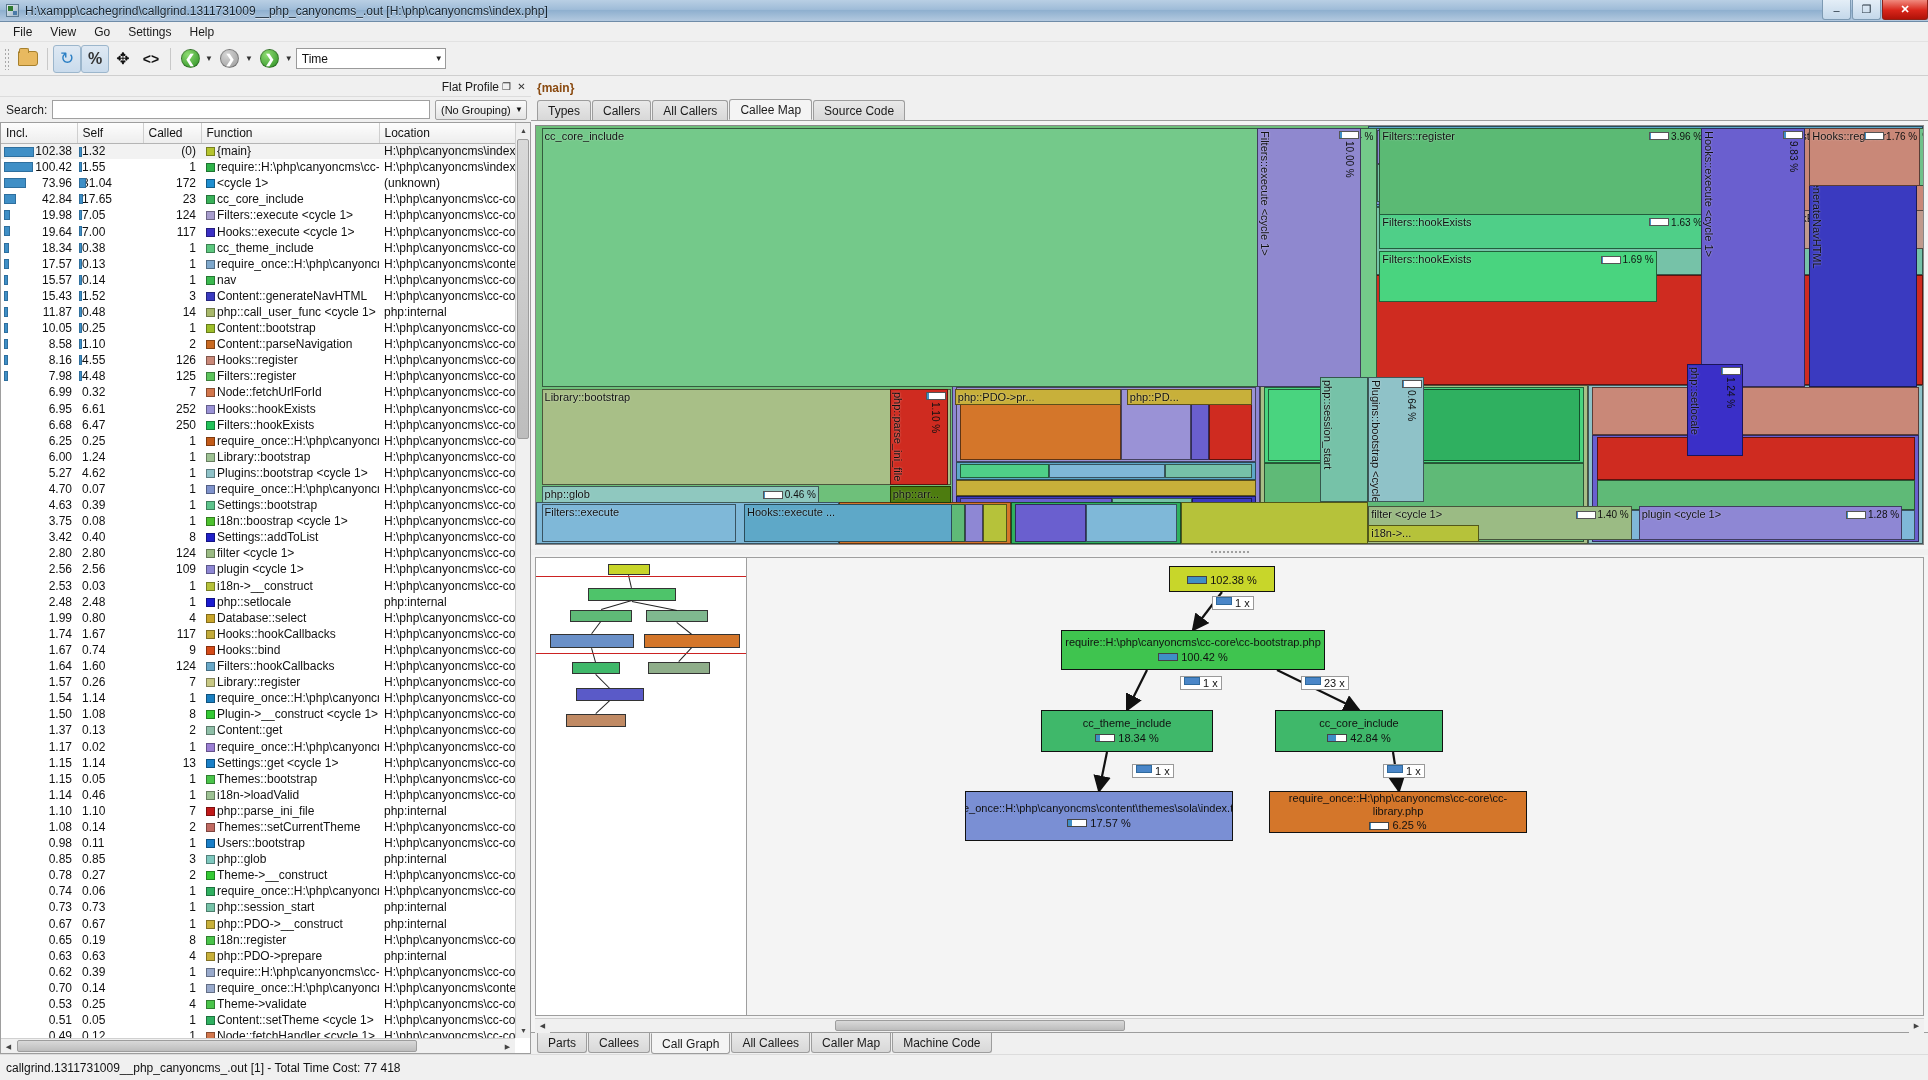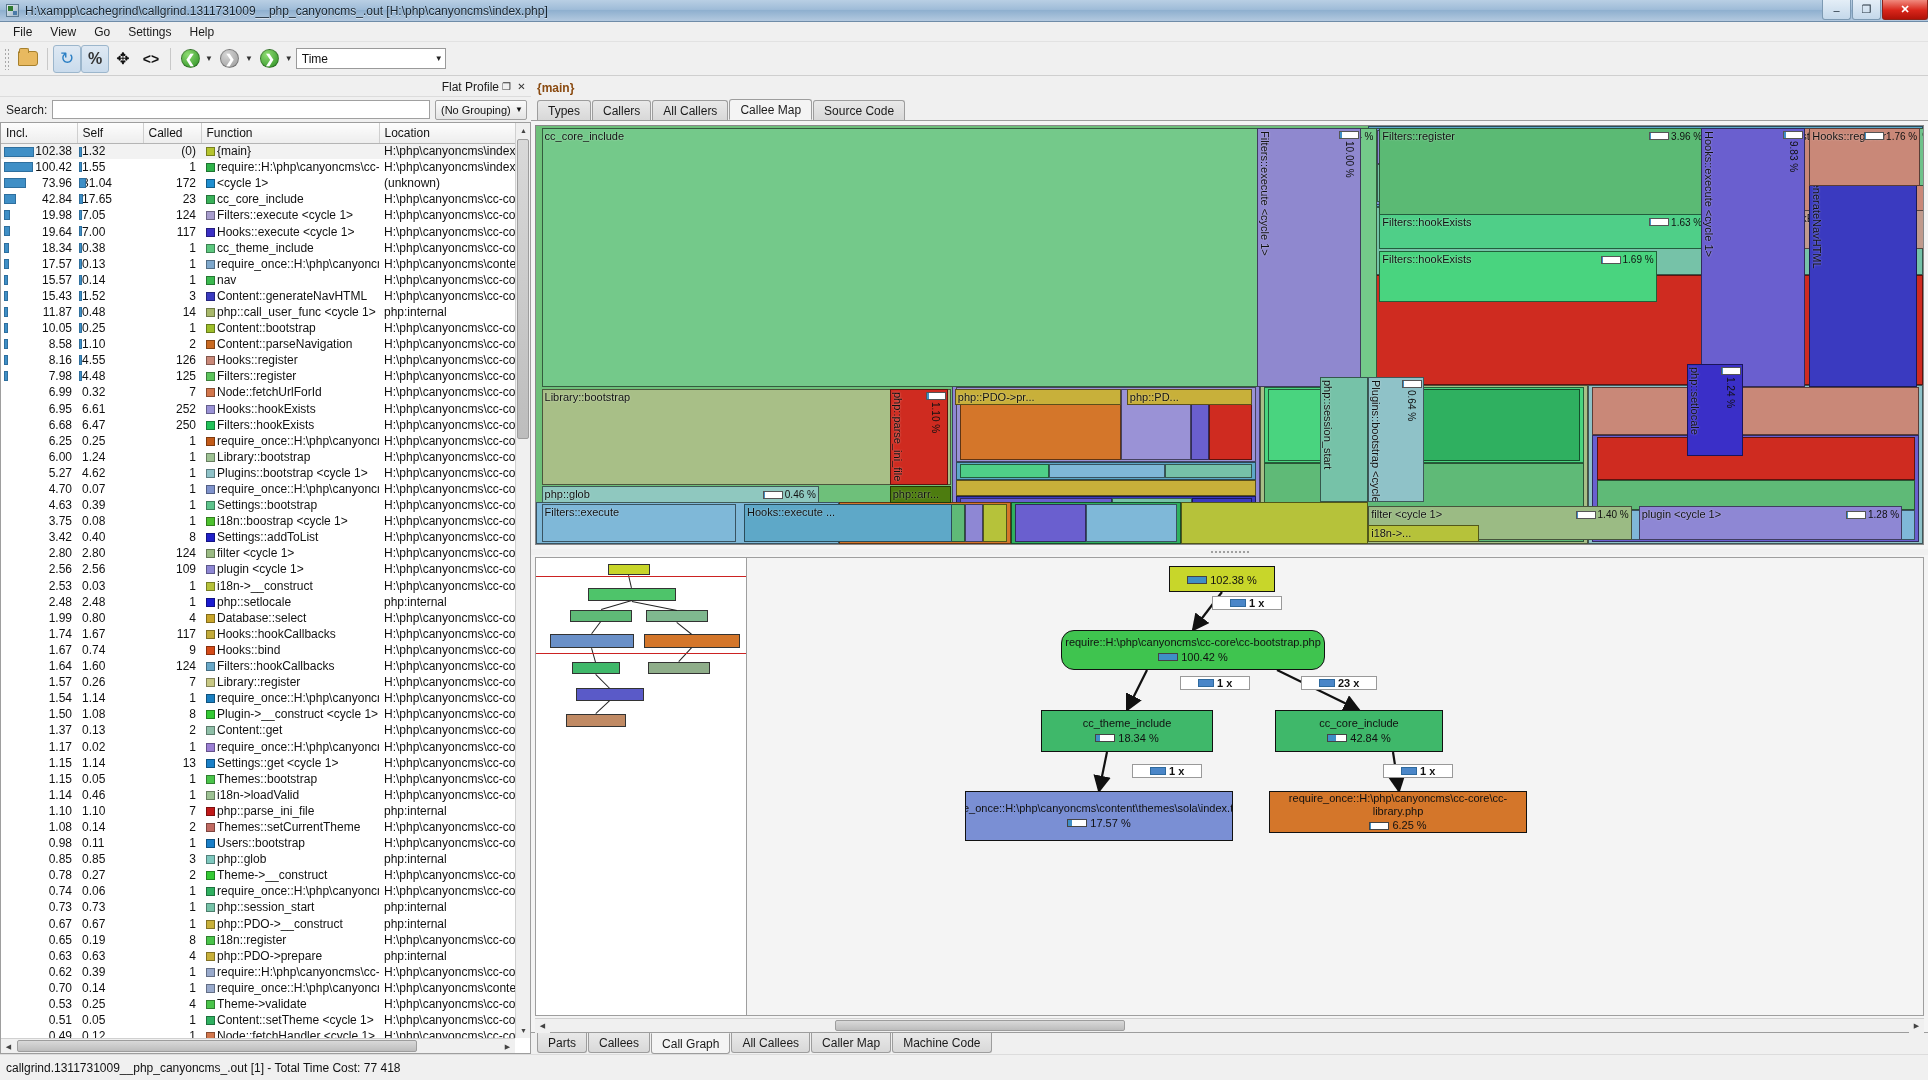--- a/index.html
+++ b/index.html
@@ -187,21 +187,21 @@
   .pctbox.v { writing-mode:vertical-rl; right:1px; top:2px; }
 
   
   .gn { position:absolute; border:1px solid #111; display:flex; flex-direction:column;
         align-items:center; justify-content:center; font-size:11px; color:#111; text-align:center;
         line-height:1.15; padding:1px 3px; overflow:hidden; }
   .gn .pct { display:flex; align-items:center; gap:3px; margin-top:2px;}
   .gn .pct .mini { width:20px; height:8px; background:#fff; border:1px solid #444; position:relative;}
   .gn .pct .mini i { position:absolute; left:0; top:0; bottom:0; background:#3f8fc6; display:block;}
   .elabel { position:absolute; font-size:11px; color:#111; background:#fff;
-            border:1px solid #999; padding:0 17px; display:flex; align-items:center; gap:3px;font-weight:bold;}
+            border:1px solid #999; padding:0 3px; display:flex; gap:3px;}
   .elabel .mini { width:16px; height:8px; background:#4a86c8; border:1px solid #2f6a9e; }
 
   
   #statusbar { position:absolute; left:0; right:0; bottom:0; height:26px;
                background:#f0f0f0; border-top:1px solid #dcdcdc;
                display:flex; align-items:center; padding-left:6px; font-size:12px; color:#111; }
 </style>
 </head>
 <body>
 
@@ -984,21 +984,21 @@
                 <line x1="646" y1="194" x2="652" y2="233" stroke="#111" stroke-width="2.2" marker-end="url(#ah)"></line>
               </svg>
               <div class="gn" style="left: 422px; top: 8px; width: 106px; height: 26px; background: rgb(200, 214, 42);">
                 <div class="pct">
                   <span class="mini">
                     <i style="width: 100%;"></i>
                   </span>
                   <span>102.38 %</span>
                 </div>
               </div>
-              <div class="gn" style="left: 314px; top: 72px; width: 264px; height: 40px; background: rgb(63, 196, 79); border-radius: 13px;">
+              <div class="gn" style="left: 314px; top: 72px; width: 264px; height: 40px; background: rgb(63, 196, 79);">
                 <div>require::H:\php\canyoncms\cc-core\cc-bootstrap.php</div>
                 <div class="pct">
                   <span class="mini">
                     <i style="width: 100%;"></i>
                   </span>
                   <span>100.42 %</span>
                 </div>
               </div>
               <div class="gn" style="left: 294px; top: 152px; width: 172px; height: 42px; background: rgb(63, 184, 106);">
                 <div>cc_theme_include</div>

